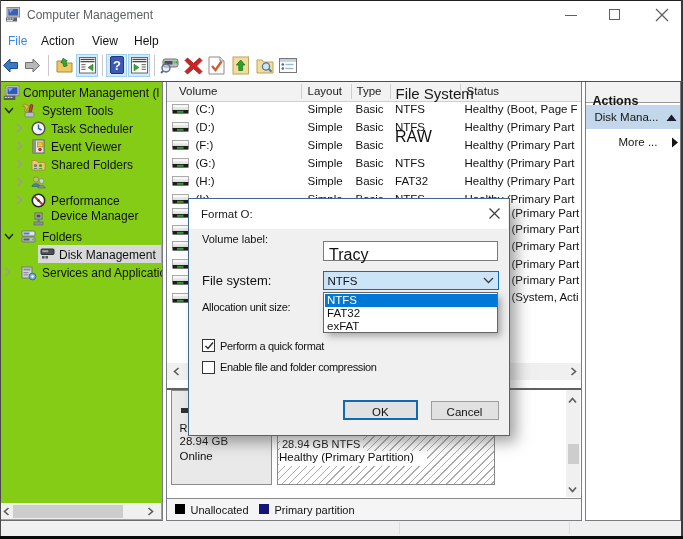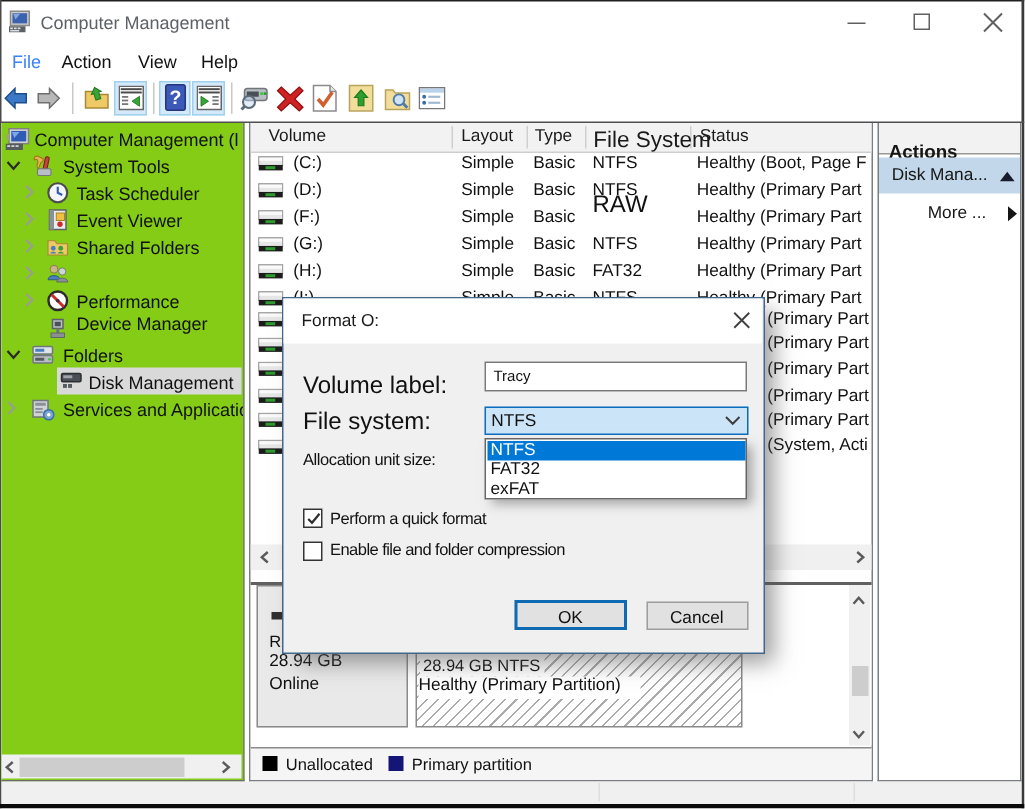--- a/index.html
+++ b/index.html
@@ -436,25 +436,25 @@
 <div class="a" style="left:399px;top:522px;width:1px;height:12px;background:#ddd"></div>
 <div class="a" style="left:569px;top:522px;width:1px;height:12px;background:#ddd"></div>
 
 <div class="a" style="left:188px;top:198px;width:321.5px;height:237.5px;background:#f0f0f0;border:1.5px solid #41688c;box-sizing:border-box;box-shadow:8px 8px 14px -2px rgba(80,80,80,0.55);z-index:50" id="dialog">
   <div class="a" style="left:0;top:0;width:318.5px;height:29.5px;background:#fff"></div>
   <div class="t" style="left:12px;top:8.5px;font-size:11.5px;color:#1a1a1a">Format O:</div>
   <svg class="a" style="left:298.5px;top:7.8px" width="13" height="13" viewBox="0 0 13 13">
         <path d="M1.5 1.5 L11.5 11.5 M11.5 1.5 L1.5 11.5" stroke="#404040" stroke-width="1.25"></path>
       </svg>
 
-  <div class="t" style="left:13px;top:50px;font-size:16px;color:#111">Volume label:</div>
+  <div class="t" style="left:13px;top:34px;font-size:11px;color:#111">Volume label:</div>
   <div class="a" style="left:134px;top:41.5px;width:174.5px;height:20px;background:#fff;border:1px solid #7a7a7a;box-sizing:border-box"></div>
-  <div class="t" style="left:140px;top:46.5px;font-size:10px;color:#111">Tracy</div>
-
-  <div class="t" style="left:13px;top:74.3px;font-size:16px;color:#111">File system:</div>
+  <div class="t" style="left:140px;top:46.5px;font-size:16px;color:#111">Tracy</div>
+
+  <div class="t" style="left:13px;top:74.3px;font-size:13px;color:#111">File system:</div>
   <div class="a" style="left:134px;top:71.5px;width:176px;height:19.5px;background:#cce4f7;border:1.5px solid #0d6cbd;box-sizing:border-box"></div>
   <div class="t" style="left:138.5px;top:76px;font-size:11.5px;color:#111">NTFS</div>
   <svg class="a" style="left:294px;top:78px" width="11" height="7" viewBox="0 0 11 7">
         <path d="M1 1 L5.5 5.5 L10 1" stroke="#3c3c3c" stroke-width="1.3" fill="none"></path>
       </svg>
 
   <div class="t" style="left:13px;top:102px;font-size:11px;letter-spacing:-0.28px;color:#111">Allocation unit size:</div>
 
   <div class="a" style="left:134px;top:93px;width:175px;height:41px;background:#fff;border:1px solid #666;box-sizing:border-box;box-shadow:4px 4px 7px -1px rgba(90,90,90,0.5);z-index:5">
     <div class="a" style="left:0.5px;top:0.5px;width:172px;height:13px;background:#0078d7"></div>

